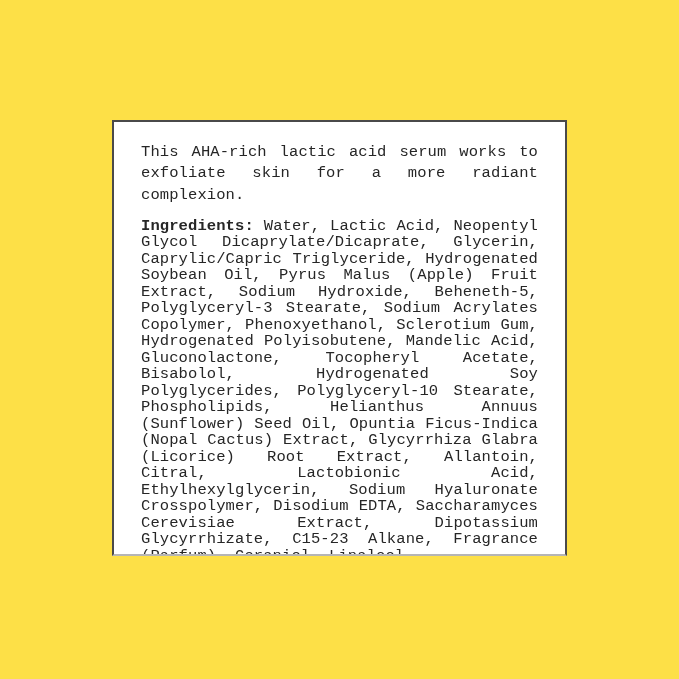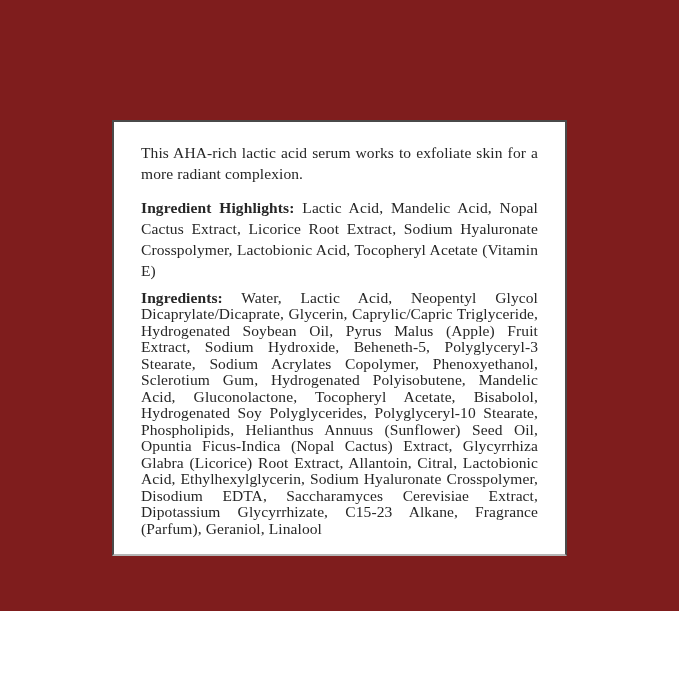--- a/index.html
+++ b/index.html
@@ -3,23 +3,23 @@
 <meta charset="utf-8">
 <style>
   html, body {
     margin: 0;
     padding: 0;
     background: #ffffff;
   }
   .canvas {
     position: relative;
     width: 679px;
-    height: 611px;
-    background: #7f1d1d;
-    font-family: Liberation Serif, serif;
+    height: 679px;
+    background: #fde047;
+    font-family: Liberation Mono, monospace;
     color: #262626;
   }
   .label-box {
     position: absolute;
     left: 112px;
     top: 120px;
     width: 455px;
     height: 436px;
     box-sizing: border-box;
     background: #ffffff;
@@ -51,18 +51,17 @@
 </style>
 </head>
 <body>
 
 <div class="canvas">
   <div class="label-box">
 
     <p class="para intro">This AHA-rich lactic acid serum works to exfoliate skin for a more radiant complexion.</p>
 
 
-    <p class="para highlights"><b>Ingredient Highlights:</b><span> Lactic Acid, Mandelic Acid, Nopal Cactus Extract, Licorice Root Extract, Sodium Hyaluronate Crosspolymer, Lactobionic Acid, Tocopheryl Acetate (Vitamin E)</span></p>
 
     <p class="para ingredients"><b>Ingredients:</b><span> Water, Lactic Acid, Neopentyl Glycol Dicaprylate/Dicaprate, Glycerin, Caprylic/Capric Triglyceride, Hydrogenated Soybean Oil, Pyrus Malus (Apple) Fruit Extract, Sodium Hydroxide, Beheneth-5, Polyglyceryl-3 Stearate, Sodium Acrylates Copolymer, Phenoxyethanol, Sclerotium Gum, Hydrogenated Polyisobutene, Mandelic Acid, Gluconolactone, Tocopheryl Acetate, Bisabolol, Hydrogenated Soy Polyglycerides, Polyglyceryl-10 Stearate, Phospholipids, Helianthus Annuus (Sunflower) Seed Oil, Opuntia Ficus-Indica (Nopal Cactus) Extract, Glycyrrhiza Glabra (Licorice) Root Extract, Allantoin, Citral, Lactobionic Acid, Ethylhexylglycerin, Sodium Hyaluronate Crosspolymer, Disodium EDTA, Saccharamyces Cerevisiae Extract, Dipotassium Glycyrrhizate, C15-23 Alkane, Fragrance (Parfum), Geraniol, Linalool</span></p>
 
   </div>
 </div>
 
 </body></html>

